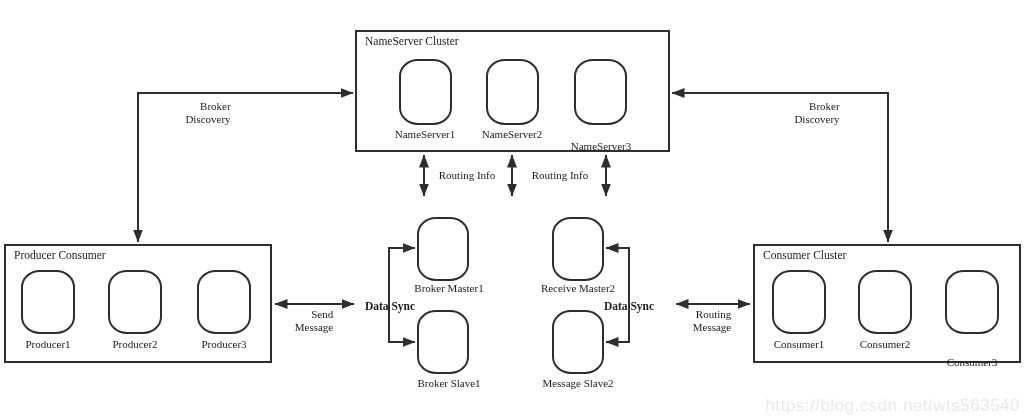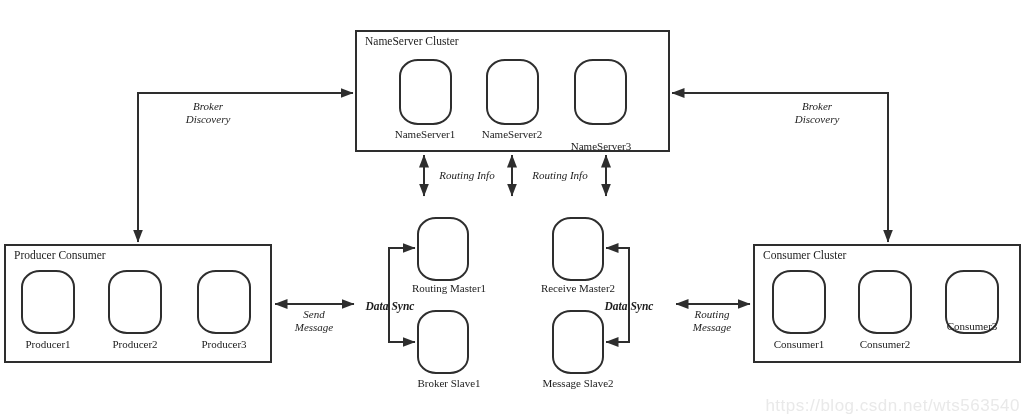--- a/index.html
+++ b/index.html
@@ -17,21 +17,21 @@
   .barrel{
     position:absolute;border:2px solid #2e2e2e;background:#ffffff;
     box-sizing:border-box;border-radius:19px / 17px;
   }
   .nlabel{
     position:absolute;transform:translateX(-50%);font-size:11px;color:#1c1c1c;
     white-space:nowrap;text-align:center;
   }
   .elabel{
     position:absolute;transform:translateX(-50%);font-size:11px;color:#1c1c1c;
-    text-align:center;line-height:13px;white-space:nowrap;font-style:italic;
+    text-align:right;line-height:13px;white-space:nowrap;
   }
   .elabel.bold{font-weight:bold;font-size:11.5px;}
   .overlay{position:absolute;left:0;top:0;pointer-events:none;}
   .watermark{
     position:absolute;right:8px;bottom:3px;
     font-family:"Liberation Sans",sans-serif;font-size:17px;color:#e9e9e9;
     letter-spacing:0.5px;
   }
 </style>
 </head>
@@ -46,21 +46,21 @@
   <div class="barrel" style="left:486px;top:59px;width:53px;height:66px"></div>
   <div class="barrel" style="left:574px;top:59px;width:53px;height:66px"></div>
   <div class="nlabel" style="left:425px;top:128px">NameServer1</div>
   <div class="nlabel" style="left:512px;top:128px">NameServer2</div>
   <div class="nlabel" style="left:601px;top:140px">NameServer3</div>
 
   <div class="barrel" style="left:417px;top:217px;width:52px;height:64px"></div>
   <div class="barrel" style="left:552px;top:217px;width:52px;height:64px"></div>
   <div class="barrel" style="left:417px;top:310px;width:52px;height:64px"></div>
   <div class="barrel" style="left:552px;top:310px;width:52px;height:64px"></div>
-  <div class="nlabel" style="left:449px;top:282px">Routing Master1</div>
+  <div class="nlabel" style="left:449px;top:282px">Broker Master1</div>
   <div class="nlabel" style="left:578px;top:282px">Receive Master2</div>
   <div class="nlabel" style="left:449px;top:377px">Broker Slave1</div>
   <div class="nlabel" style="left:578px;top:377px">Message Slave2</div>
 
   <div class="box" style="left:4px;top:244px;width:268px;height:119px">
     <div class="box-title">Producer Consumer</div>
   </div>
   <div class="barrel" style="left:21px;top:270px;width:54px;height:64px"></div>
   <div class="barrel" style="left:108px;top:270px;width:54px;height:64px"></div>
   <div class="barrel" style="left:197px;top:270px;width:54px;height:64px"></div>
@@ -69,21 +69,21 @@
   <div class="nlabel" style="left:224px;top:338px">Producer3</div>
 
   <div class="box" style="left:753px;top:244px;width:268px;height:119px">
     <div class="box-title">Consumer Cluster</div>
   </div>
   <div class="barrel" style="left:772px;top:270px;width:54px;height:64px"></div>
   <div class="barrel" style="left:858px;top:270px;width:54px;height:64px"></div>
   <div class="barrel" style="left:945px;top:270px;width:54px;height:64px"></div>
   <div class="nlabel" style="left:799px;top:338px">Consumer1</div>
   <div class="nlabel" style="left:885px;top:338px">Consumer2</div>
-  <div class="nlabel" style="left:972px;top:320px">Consumer3</div>
+  <div class="nlabel" style="left:972px;top:356px">Consumer3</div>
 
   <div class="elabel" style="left:208px;top:100px">
     <span style="display:block">Broker</span>
     <span style="display:block">Discovery</span>
   </div>
   <div class="elabel" style="left:817px;top:100px">
     <span style="display:block">Broker</span>
     <span style="display:block">Discovery</span>
   </div>
   <div class="elabel" style="left:467px;top:169px">Routing Info</div>

